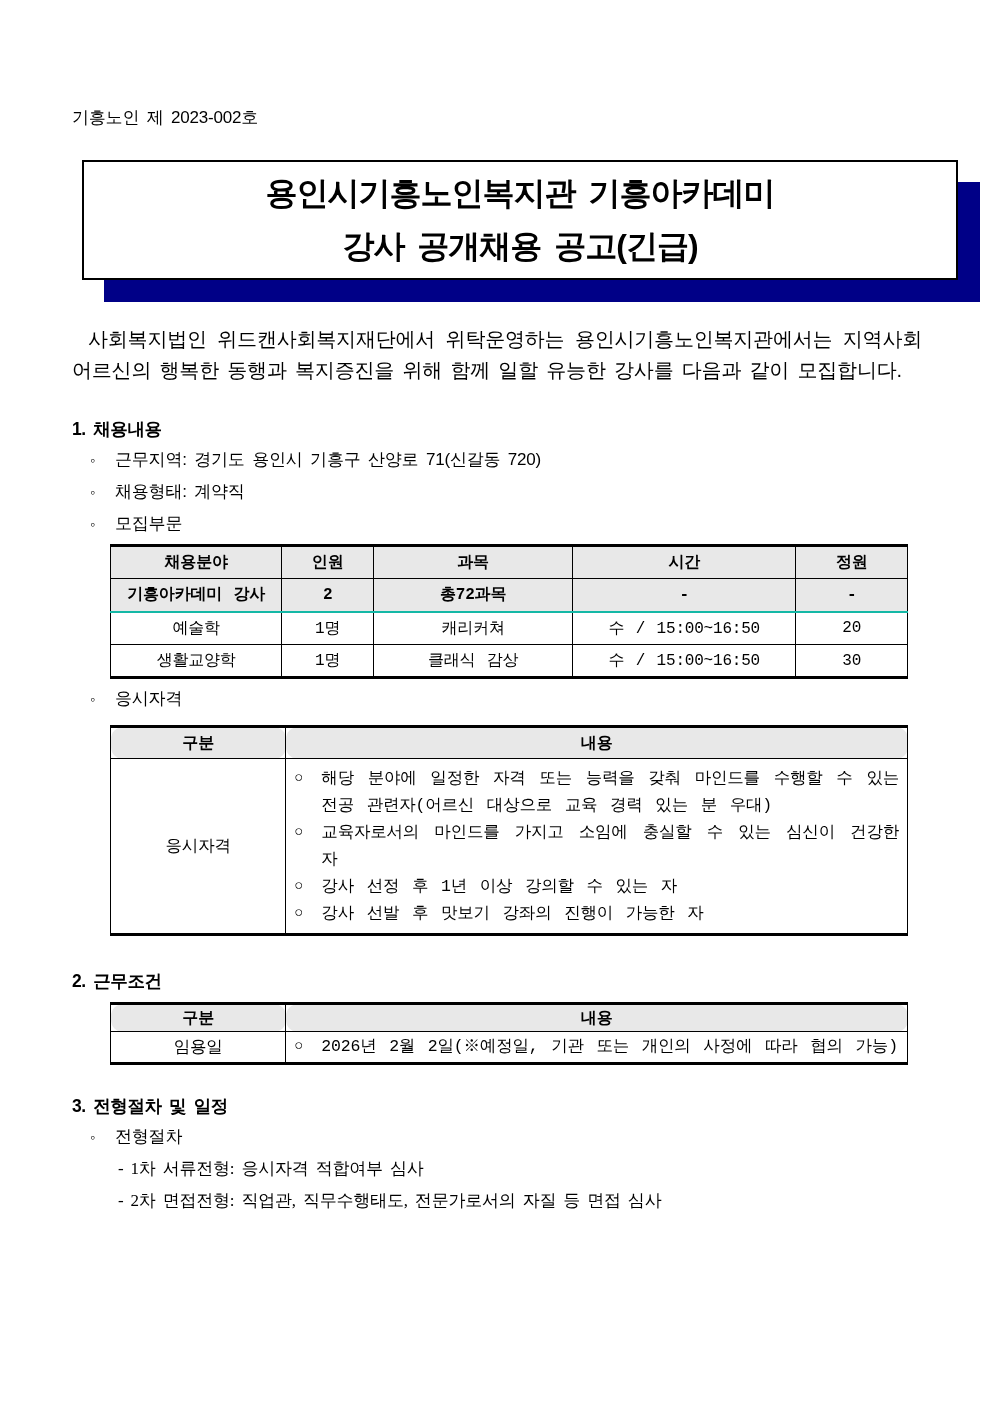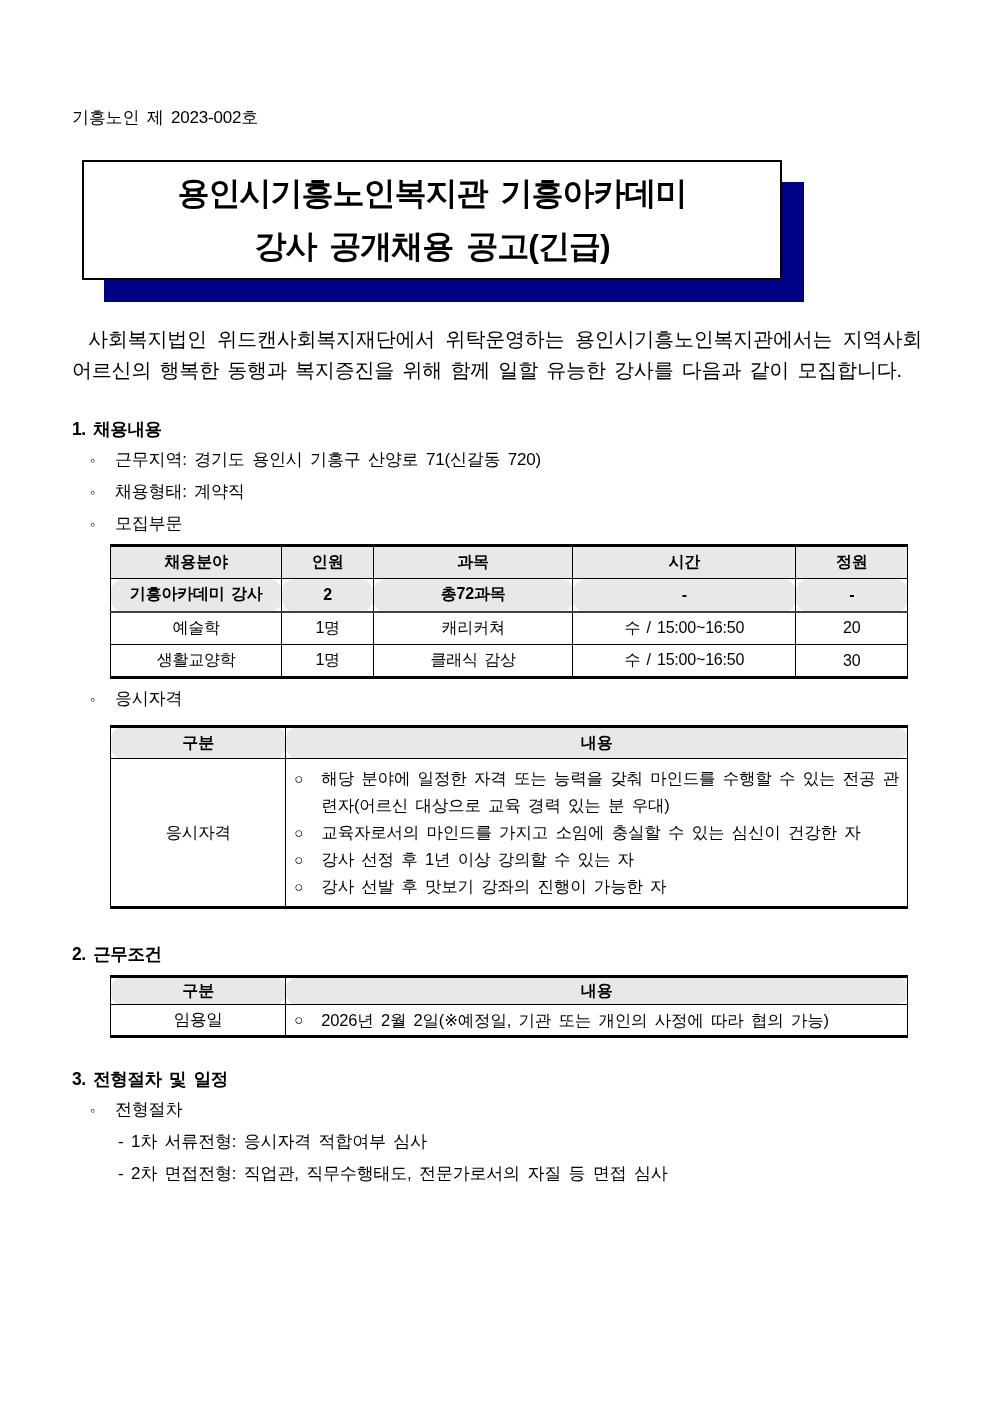--- a/index.html
+++ b/index.html
@@ -11,21 +11,21 @@
     letter-spacing: -0.2px;
     overflow: hidden;
   }
   .page { padding: 108px 70px 0 72px; width: 992px; }
 
   .doc-number { font-size: 17px; line-height: 20px; word-spacing: 3px; }
 
   .title-box {
     margin-top: 32px;
     margin-left: 10px;
-    width: 700px;
+    width: 876px;
     height: 120px;
     background: #ffffff;
     border: 2px solid #000000;
     box-shadow: 22px 22px 0 0 #000087;
     display: flex; flex-direction: column; justify-content: center; align-items: center;
     gap: 9px;
     position: relative; z-index: 1;
   }
   .title-line { font-size: 32px; font-weight: bold; letter-spacing: -1px; word-spacing: 5px; }
 
@@ -50,26 +50,26 @@
   .qual-bullet { margin-top: 20px; }
 
   table.tbl {
     border-collapse: collapse;
     table-layout: fixed;
     margin-left: 38px;
     width: 798px;
     border-top: 3px solid #000000;
     border-bottom: 3px solid #000000;
   }
-  .tbl th, .tbl td { border: 1px solid #000000; font-size: 16px; word-spacing: 2px; }
+  .tbl th, .tbl td { border: 1px solid #000000; font-size: 16px; word-spacing: 2px; font-family: Liberation Mono, monospace; }
   .tbl th { background: #e8e8e8; font-weight: bold; text-align: center; }
   table.tbl.recruit { margin-top: 4px; }
   .recruit th { height: 33px; }
   .recruit td { height: 33px; text-align: center; }
-  .recruit tr.summary td { background: #e8e8e8; font-weight: bold; border-bottom: 2px solid #404040; border-radius: 13px; }
+  .recruit tr.summary td { background: #e8e8e8; font-weight: bold; border-bottom: 2px solid #14b8a6; }
   .recruit col.c1 { width: 21.5%; }
   .recruit col.c2 { width: 11.5%; }
   .recruit col.c3 { width: 25%; }
   .recruit col.c4 { width: 28%; }
   .recruit col.c5 { width: 14%; }
 
   .two-col col.c1 { width: 22%; }
   .two-col col.c2 { width: 78%; }
   .two-col th { height: 32px; border-radius: 12px; }
   .two-col td.label { text-align: center; vertical-align: middle; font-size: 16.5px; }
@@ -87,21 +87,21 @@
   }
   .citems .cmark { position: absolute; left: 0; top: 0; font-size: 15px; }
 
   table.tbl.work { margin-top: 10px; }
   .work th { height: 28px; }
   .work .citems li { line-height: 32px; }
   .work td.content.short-cell { padding: 2px 8px; }
   .work .short .citems li { line-height: 26px; }
 
   .subitems { margin-top: 0; }
-  .subitems div { padding-left: 46px; line-height: 32px; font-size: 17px; word-spacing: 3px; }
+  .subitems div { padding-left: 46px; line-height: 32px; font-size: 17px; word-spacing: 3px; font-family: Liberation Serif, serif; }
 </style>
 </head>
 <body>
 
 <div class="page">
 
   <div class="doc-number">기흥노인 제 2023-002호</div>
 
   <div class="title-box">
     <div class="title-line">용인시기흥노인복지관 기흥아카데미</div>

